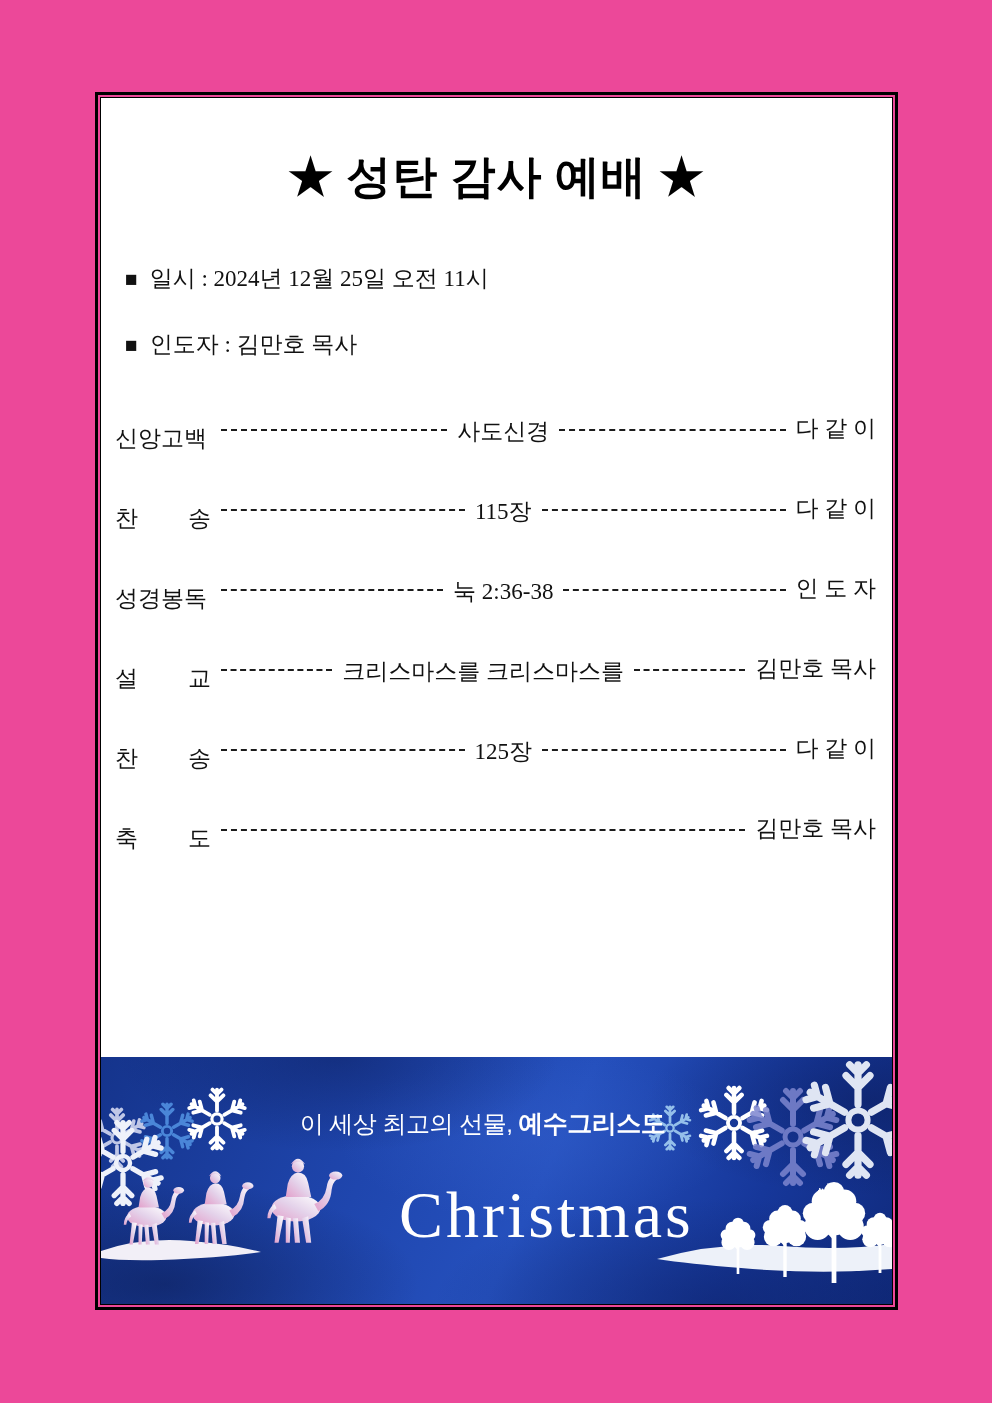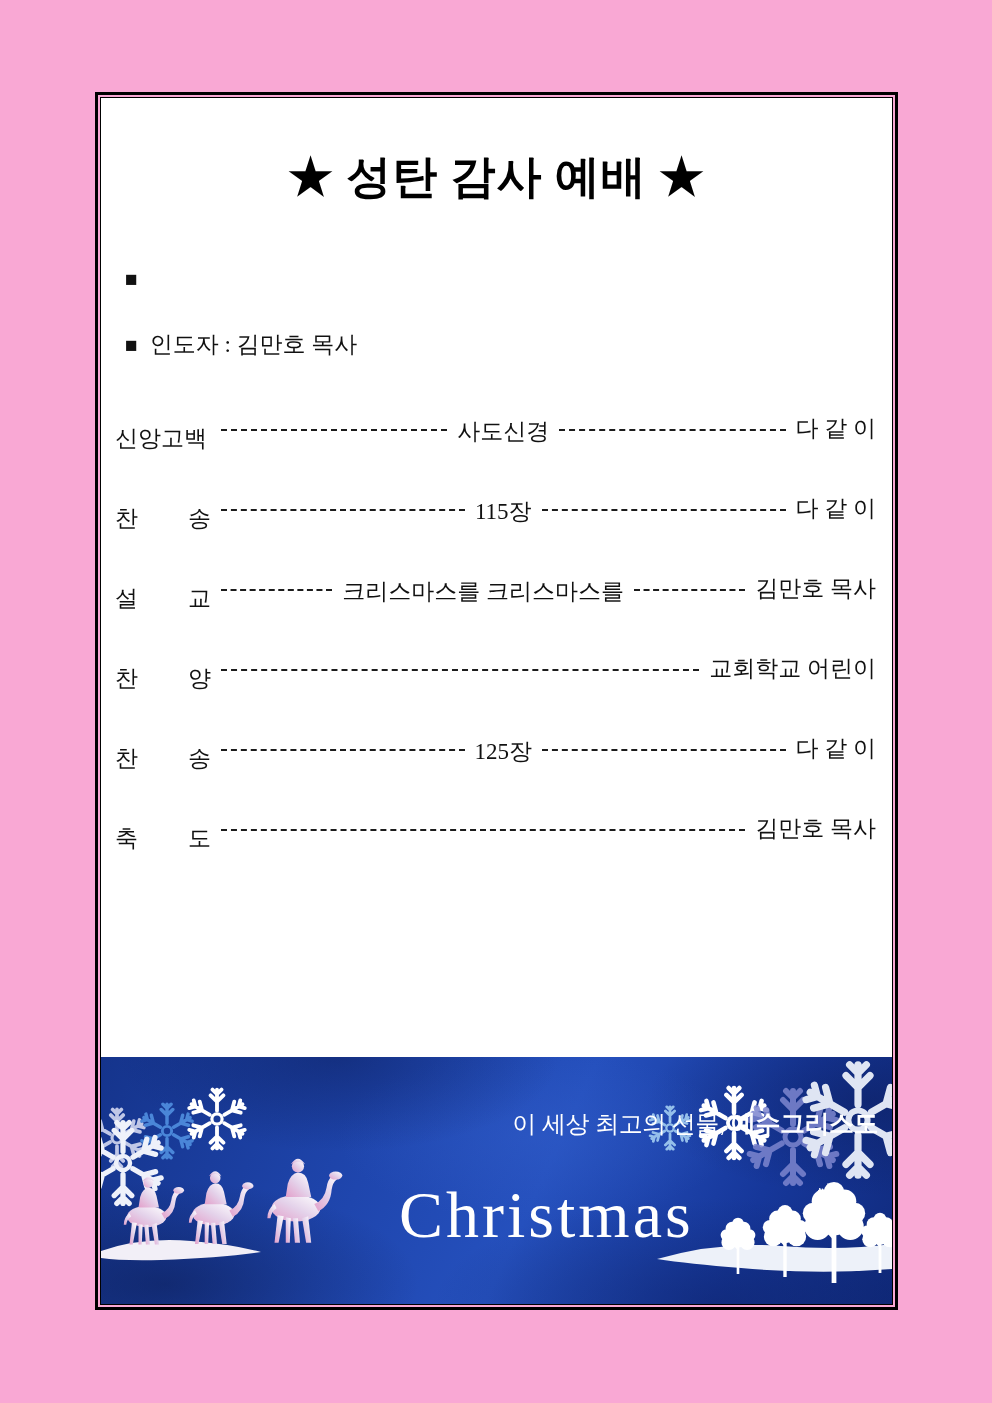--- a/index.html
+++ b/index.html
@@ -1,17 +1,17 @@
 <!DOCTYPE html>
 <html><head>
 <meta charset="utf-8">
 <style>
   html,body{margin:0;padding:0;background:#fff;}
   body{width:992px;height:1403px;position:relative;font-family:"Liberation Serif","DejaVu Serif",serif;color:#111;}
-  .sheet{position:absolute;inset:0;background:#f9a8d4;}
+  .sheet{position:absolute;inset:0;background:#ec4899;}
   .frame{position:absolute;left:95px;top:92px;width:803px;height:1218px;border:3px solid #000;padding:2px;box-sizing:border-box;}
   .frame-inner{width:100%;height:100%;border:1px solid #000;box-sizing:border-box;position:relative;overflow:hidden;background:#fff;}
 
   h1.title{margin:48px 0 0;font-size:45px;line-height:62px;text-align:center;font-weight:700;letter-spacing:1px;color:#000;}
 
   .meta{margin-top:58px;padding-left:24px;}
   .meta-line{font-size:23px;line-height:26px;display:flex;align-items:center;}
   .meta-line + .meta-line{margin-top:40px;}
   .bullet{font-size:21px;margin-right:12px;line-height:26px;}
 
@@ -25,40 +25,41 @@
   .banner{position:absolute;left:0;right:0;bottom:0;height:247px;overflow:hidden;
     background:
       radial-gradient(46% 60% at 8% 92%, rgba(9,22,70,.50) 0%, rgba(9,22,70,0) 70%),
       radial-gradient(40% 55% at 30% 0%, rgba(10,26,86,.45) 0%, rgba(10,26,86,0) 70%),
       radial-gradient(36% 50% at 55% 32%, rgba(52,96,205,.40) 0%, rgba(52,96,205,0) 70%),
       radial-gradient(50% 60% at 78% 100%, rgba(12,30,95,.45) 0%, rgba(12,30,95,0) 72%),
       radial-gradient(40% 55% at 97% 18%, rgba(10,24,80,.45) 0%, rgba(10,24,80,0) 70%),
       linear-gradient(115deg,#15348c 0%,#1f46ae 35%,#2550bd 55%,#16379a 80%,#102a7c 100%);
   }
   .banner svg.deco{position:absolute;inset:0;width:100%;height:100%;display:block;}
-  .tagline{position:absolute;top:50px;left:0;right:0;text-align:right;transform:translateX(-14px);
+  .tagline{position:absolute;top:50px;left:0;right:0;text-align:center;transform:translateX(-14px);
     font-family:"Liberation Sans","DejaVu Sans",sans-serif;color:#fff;font-size:24px;letter-spacing:-0.5px;}
   .tagline b{font-size:25px;font-weight:700;margin-left:6px;}
   .merry{position:absolute;left:146px;top:76px;font-family:"Liberation Sans","DejaVu Sans",sans-serif;
     font-size:64px;line-height:70px;color:#d4ac72;letter-spacing:2px;font-weight:400;}
   .christmas{position:absolute;left:298px;top:122px;font-family:"Liberation Serif","DejaVu Serif",serif;
     font-size:66px;line-height:72px;color:#ffffff;letter-spacing:3px;font-weight:400;}
 </style>
 </head>
 <body>
 
 <div class="sheet">
   <div class="frame">
     <div class="frame-inner">
 
       <h1 class="title">★ 성탄 감사 예배 ★</h1>
 
       <div class="meta">
         <div class="meta-line">
           <span class="bullet">■</span>
+          <span>일시 : 2024년 12월 25일 오전 11시</span>
         </div>
         <div class="meta-line">
           <span class="bullet">■</span>
           <span>인도자 : 김만호 목사</span>
         </div>
       </div>
 
       <div class="program">
         <div class="row">
           <span class="rlabel">신앙고백</span>
@@ -68,30 +69,32 @@
           <span class="rright">다 같 이</span>
         </div>
         <div class="row">
           <span class="rlabel">찬 송</span>
           <span class="leader"></span>
           <span class="rcenter">115장</span>
           <span class="leader"></span>
           <span class="rright">다 같 이</span>
         </div>
         <div class="row">
+          <span class="rlabel">성경봉독</span>
+          <span class="leader"></span>
+          <span class="rcenter">눅 2:36-38</span>
+          <span class="leader"></span>
+          <span class="rright">인 도 자</span>
+        </div>
+        <div class="row">
           <span class="rlabel">설 교</span>
           <span class="leader"></span>
           <span class="rcenter">크리스마스를 크리스마스를</span>
           <span class="leader"></span>
           <span class="rright">김만호 목사</span>
-        </div>
-        <div class="row">
-          <span class="rlabel">찬 양</span>
-          <span class="leader"></span>
-          <span class="rright">교회학교 어린이</span>
         </div>
         <div class="row">
           <span class="rlabel">찬 송</span>
           <span class="leader"></span>
           <span class="rcenter">125장</span>
           <span class="leader"></span>
           <span class="rright">다 같 이</span>
         </div>
         <div class="row">
           <span class="rlabel">축 도</span>

